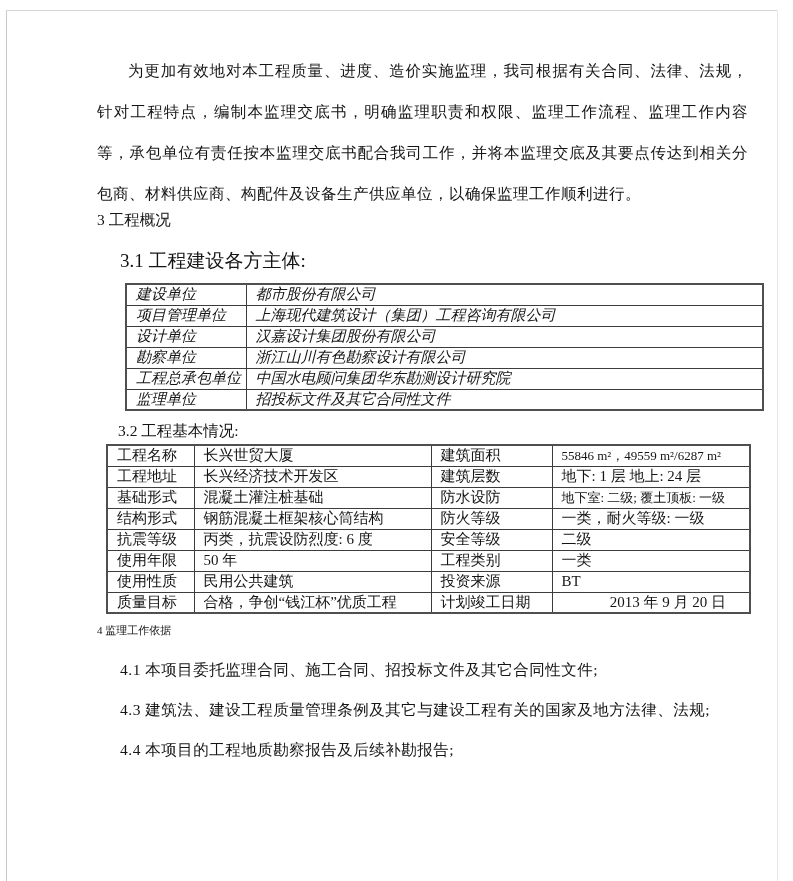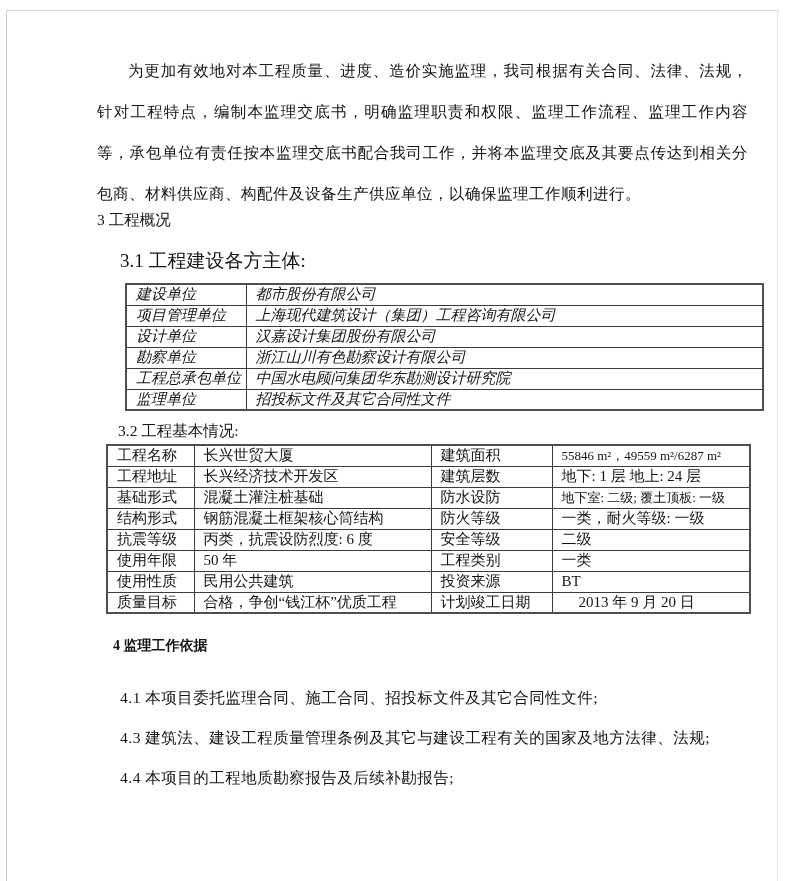--- a/index.html
+++ b/index.html
@@ -22,41 +22,41 @@
     margin: 0;
     font-size: 15.5px;
     line-height: 41px;
     text-align: justify;
     text-indent: 31px;
     letter-spacing: 0.5px;
   }
   .h-sec3  { font-weight: normal; font-size: 15.5px; line-height: 41px; margin: -15px 0 0 0; }
   .h-sub31 { font-weight: normal; font-size: 19px; line-height: 41px; margin: 0 0 0 23px; }
   .h-sub32 { font-weight: normal; font-size: 15.5px; line-height: 22px; margin: 9px 0 0 21px; }
-  .h-sec4  { font-weight: bold; font-size: 14px; line-height: 32px; margin: 16px; }
+  .h-sec4  { font-weight: normal; font-size: 11px; line-height: 32px; margin: 0; }
 
   table { border-collapse: collapse; table-layout: fixed; border: 2px solid #4f4f4f; }
   td {
     border: 1px solid #3c3c3c;
     height: 21px;
     font-size: 15px;
     padding: 0 3px 0 9px;
     white-space: nowrap;
     overflow: hidden;
     font-weight: normal;
   }
   .t1 { margin: 2px 0 0 28px; width: 639px; font-style: italic; }
   .t1 .c-label { width: 120px; }
   .t2 { margin: 2px 0 0 9px; width: 643px; border-radius: 13px; }
   .t2 .k1 { width: 87px; }
   .t2 .v1 { width: 237px; }
   .t2 .k2 { width: 121px; margin-top: 21px; }
   .t2 .v2 { width: 198px; }
   .sm { font-size: 13px; letter-spacing: 0; margin-left: 40px; }
-  .date-pad { padding-left: 26px; }
+  .date-pad { padding-left: 37px; text-align: center; }
 
   .basis { margin: 4px 0 0 0; }
   .basis-item {
     margin: 0 0 0 23px;
     padding-left: 43px;
     text-indent: -43px;
     line-height: 40px;
     font-size: 15.5px;
     text-align: justify;
     letter-spacing: 0.5px;

